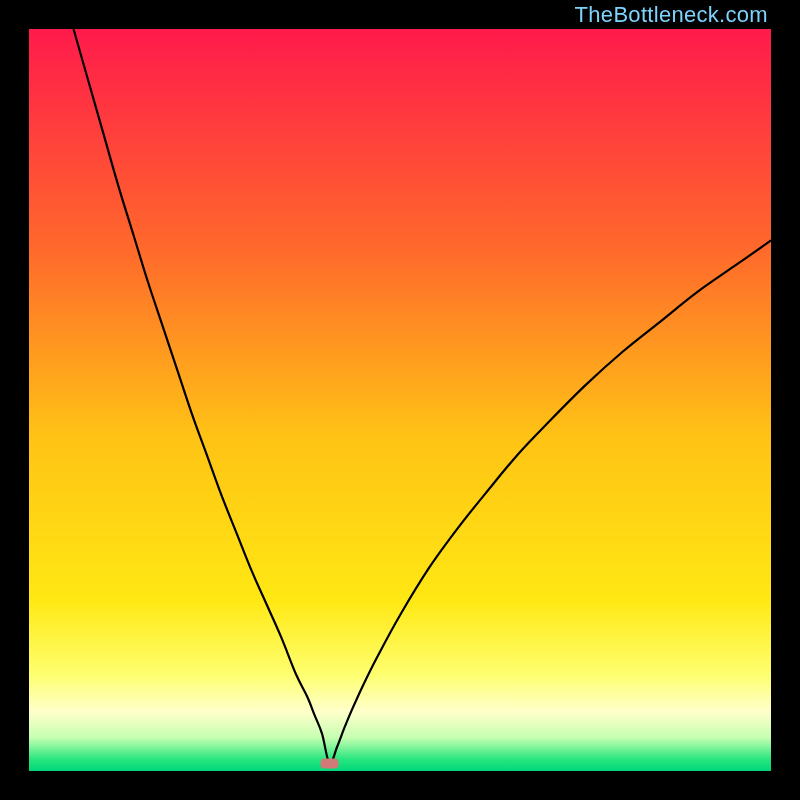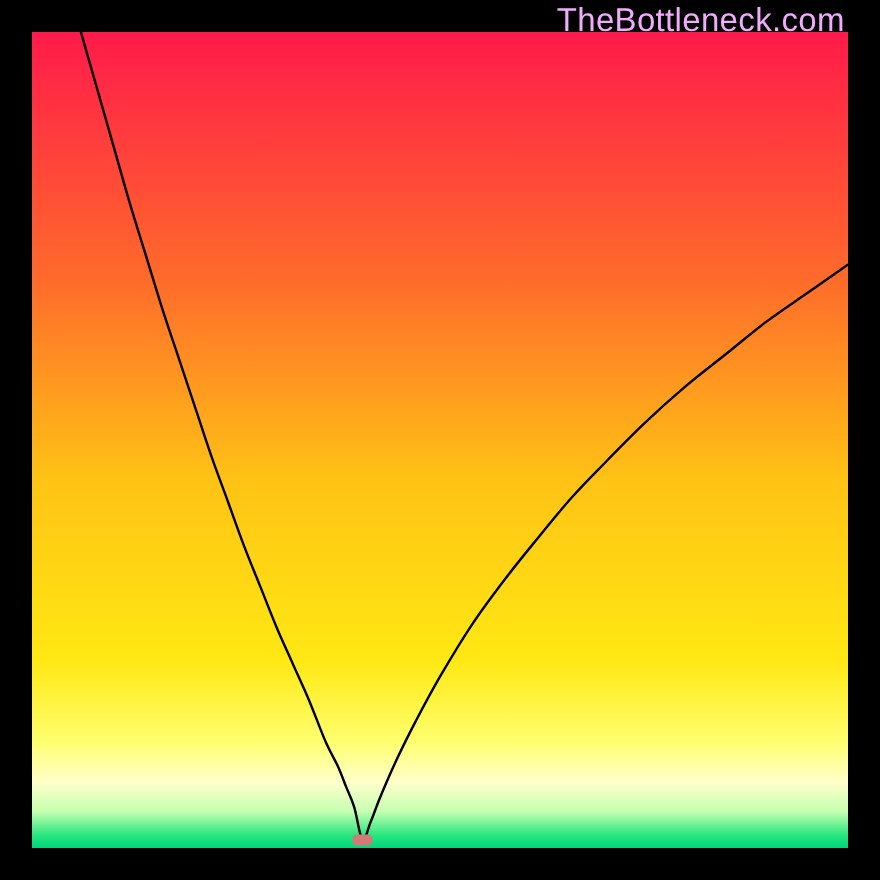--- a/index.html
+++ b/index.html
@@ -22,22 +22,22 @@
     top: 29px;
     width: 742px;
     height: 742px;
     overflow: hidden;
   }
   .watermark {
     position: absolute;
     top: 2px;
     right: 32px;
     font-family: Arial, Helvetica, sans-serif;
-    font-size: 30px;
-    color: #f0abfc;
+    font-size: 22px;
+    color: #7dd3fc;
     letter-spacing: 0.3px;
   }
   svg {
     display: block;
   }
 </style>
 </head>
 <body>
 
 <div class="frame">

